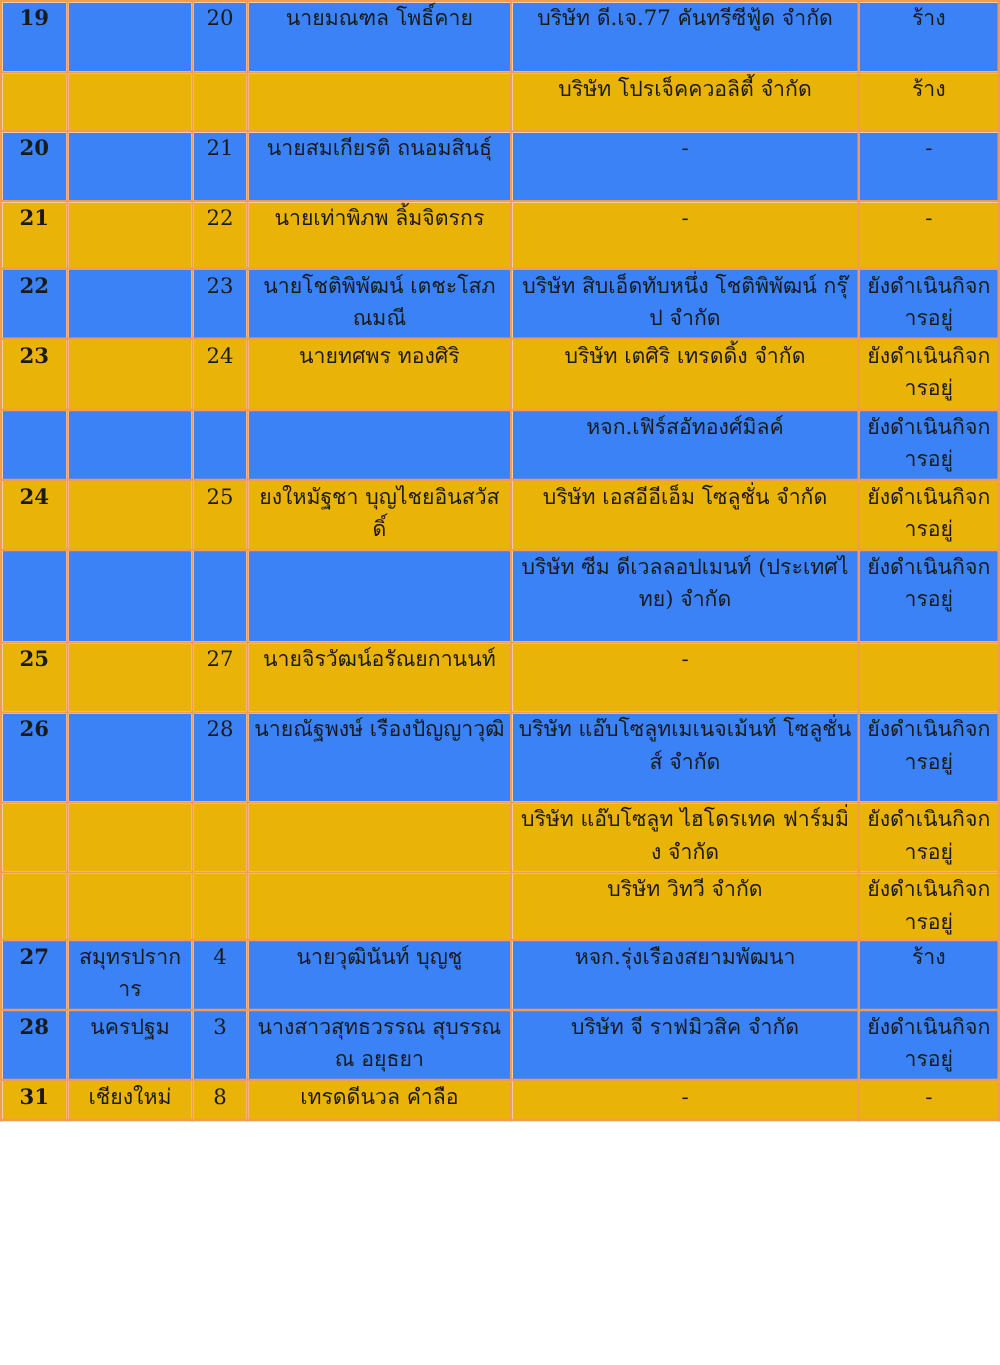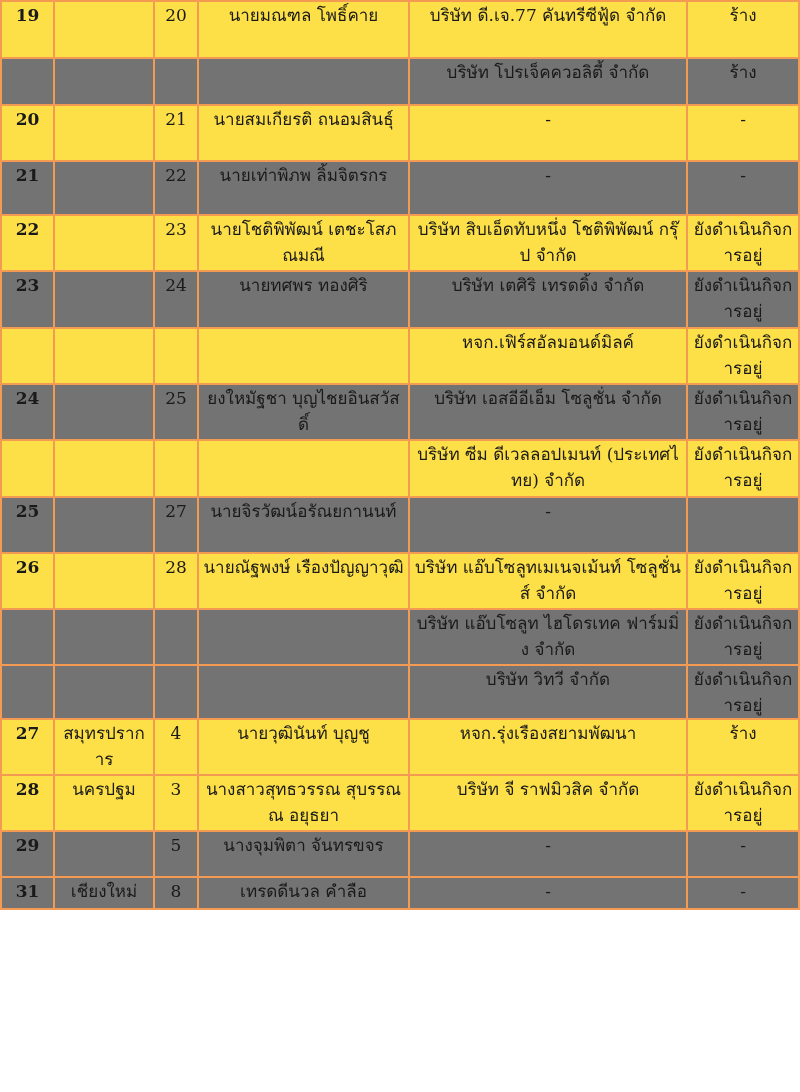--- a/index.html
+++ b/index.html
@@ -16,22 +16,22 @@
       vertical-align: top;
       padding: 0 4px;
       font-family: "DejaVu Serif", serif;
       font-size: 17px;
       line-height: 26px;
       color: #1a1a1a;
       text-align: center;
       overflow: hidden;
       word-break: break-all;
     }
-    tr.odd td { background: #fde047; }
-    tr.even td { background: #737373; }
+    tr.odd td { background: #3b82f6; }
+    tr.even td { background: #eab308; }
     td.c-no { font-family: "DejaVu Sans", sans-serif; font-weight: bold; font-size: 19px; text-align: left; padding-left: 10px; line-height: 28px; }
     td.c-prov { font-family: "DejaVu Sans", sans-serif; font-size: 16px; }
     td.c-seq { font-family: "DejaVu Sans", sans-serif; font-size: 19px; line-height: 28px; padding: 0 8px; word-break: break-all; }
     td.c-name { }
     td.c-company { }
     td.c-status { }
   </style>
 </head>
 <body>
 
@@ -98,52 +98,52 @@
     <td class="c-name">นายทศพร ทองศิริ</td>
     <td class="c-company">บริษัท เตศิริ เทรดดิ้ง จำกัด</td>
     <td class="c-status">ยังดำเนินกิจการอยู่</td>
   </tr>
 
   <tr class="odd" style="height: 56px;">
     <td class="c-no"></td>
     <td class="c-prov"></td>
     <td class="c-seq"></td>
     <td class="c-name"></td>
-    <td class="c-company">หจก.เฟิร์สอัลมอนด์มิลค์</td>
+    <td class="c-company">หจก.เฟิร์สอัทองศ์มิลค์</td>
     <td class="c-status">ยังดำเนินกิจการอยู่</td>
   </tr>
 
   <tr class="even" style="height: 56px;">
     <td class="c-no">24</td>
     <td class="c-prov"></td>
     <td class="c-seq">25</td>
     <td class="c-name">ยงใหมัฐชา บุญไชยอินสวัสดิ์</td>
     <td class="c-company">บริษัท เอสอีอีเอ็ม โซลูชั่น จำกัด</td>
     <td class="c-status">ยังดำเนินกิจการอยู่</td>
   </tr>
 
-  <tr class="odd" style="height: 57px; margin-left: 46px;">
+  <tr class="odd" style="height: 74px; margin-left: 46px;">
     <td class="c-no"></td>
     <td class="c-prov"></td>
     <td class="c-seq"></td>
     <td class="c-name"></td>
     <td class="c-company">บริษัท ซีม ดีเวลลอปเมนท์ (ประเทศไทย) จำกัด</td>
     <td class="c-status">ยังดำเนินกิจการอยู่</td>
   </tr>
 
   <tr class="even" style="height: 56px;">
     <td class="c-no">25</td>
     <td class="c-prov"></td>
     <td class="c-seq">27</td>
     <td class="c-name">นายจิรวัฒน์อรัณยกานนท์</td>
     <td class="c-company">-</td>
     <td class="c-status"></td>
   </tr>
 
-  <tr class="odd" style="height: 56px;">
+  <tr class="odd" style="height: 72px;">
     <td class="c-no">26</td>
     <td class="c-prov"></td>
     <td class="c-seq">28</td>
     <td class="c-name">นายณัฐพงษ์ เรืองปัญญาวุฒิ</td>
     <td class="c-company">บริษัท แอ๊บโซลูทเมเนจเม้นท์ โซลูชั่นส์ จำกัด</td>
     <td class="c-status">ยังดำเนินกิจการอยู่</td>
   </tr>
 
   <tr class="even" style="height: 56px;">
     <td class="c-no"></td>
@@ -176,28 +176,20 @@
 
   <tr class="odd" style="height: 56px;">
     <td class="c-no">28</td>
     <td class="c-prov">นครปฐม</td>
     <td class="c-seq">3</td>
     <td class="c-name">นางสาวสุทธวรรณ สุบรรณ ณ อยุธยา</td>
     <td class="c-company">บริษัท จี ราฟมิวสิค จำกัด</td>
     <td class="c-status">ยังดำเนินกิจการอยู่</td>
   </tr>
 
-  <tr class="even" style="height: 46px;">
-    <td class="c-no">29</td>
-    <td class="c-prov"></td>
-    <td class="c-seq">5</td>
-    <td class="c-name">นางจุมพิตา จันทรขจร</td>
-    <td class="c-company">-</td>
-    <td class="c-status">-</td>
-  </tr>
 
 
   <tr class="even" style="height: 32px;">
     <td class="c-no">31</td>
     <td class="c-prov">เชียงใหม่</td>
     <td class="c-seq">8</td>
     <td class="c-name">เทรดดีนวล คำลือ</td>
     <td class="c-company">-</td>
     <td class="c-status">-</td>
   </tr>

